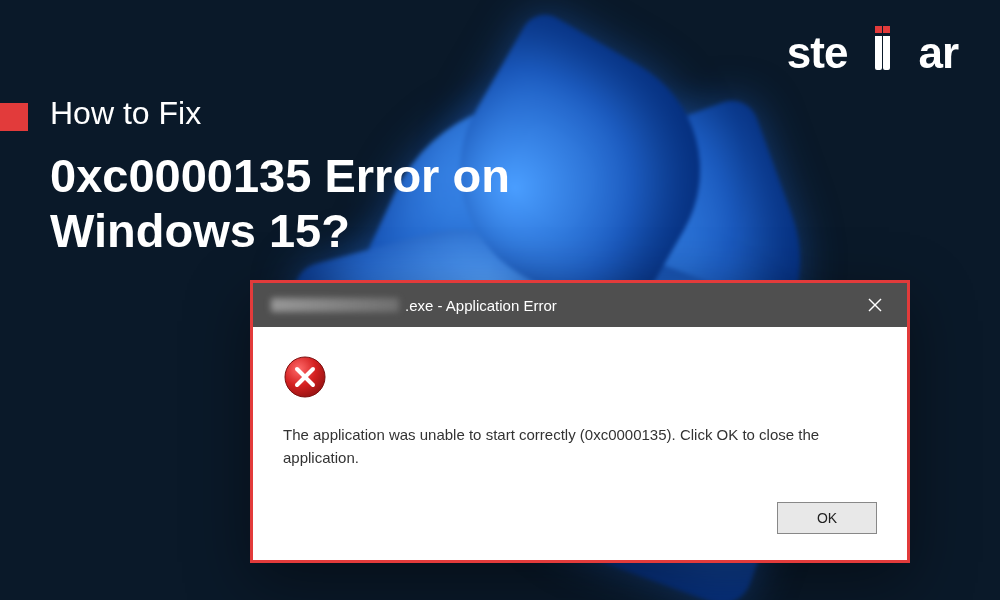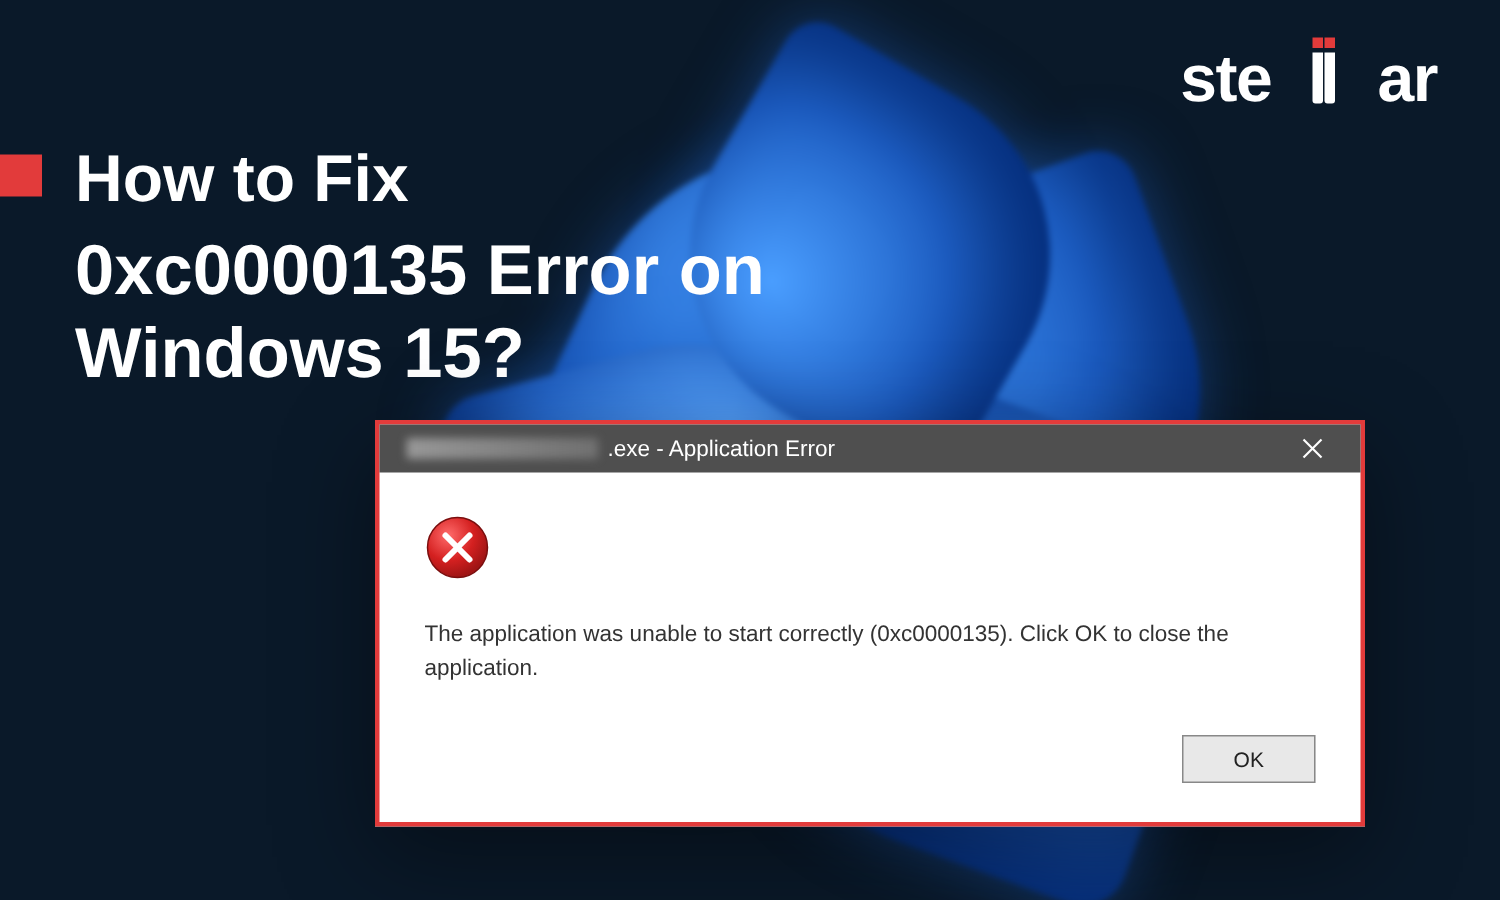--- a/index.html
+++ b/index.html
@@ -78,44 +78,44 @@
 }
 .red-bar {
   position: absolute;
   left: -50px;
   top: 8px;
   width: 28px;
   height: 28px;
   background: #e23b3b;
 }
 .h-small {
-  font-size: 44px;
-  font-weight: 700;
-  margin-bottom: 6px;
+  font-size: 32px;
+  font-weight: 400;
+  margin-bottom: 16px;
   line-height: 1.15;
 }
 .h-large {
   font-size: 47px;
   font-weight: 800;
   line-height: 1.18;
 }
 
 
 .dialog {
   position: absolute;
   top: 280px;
   left: 250px;
   width: 660px;
   border: 3px solid #e23b3b;
   box-shadow: 0 20px 60px rgba(0,0,0,0.4);
   background: #fff;
 }
 .titlebar {
   background: #4f4f4f;
-  height: 32px;
+  height: 44px;
   display: flex;
   align-items: center;
   justify-content: space-between;
   padding: 0 14px 0 18px;
   color: #fff;
 }
 .titlebar-text {
   font-size: 15px;
   display: flex;
   align-items: center;
@@ -156,21 +156,21 @@
   color: #333;
   line-height: 1.55;
   padding-top: 2px;
 }
 .dialog-footer {
   padding: 8px 30px 26px 30px;
   display: flex;
   justify-content: flex-end;
 }
 .ok-btn {
-  width: 89px;
+  width: 100px;
   height: 32px;
   background: #e8e8e8;
   border: 1px solid #888;
   font-size: 14px;
   color: #222;
   cursor: pointer;
   font-family: inherit;
 }
 </style>
 </head>

